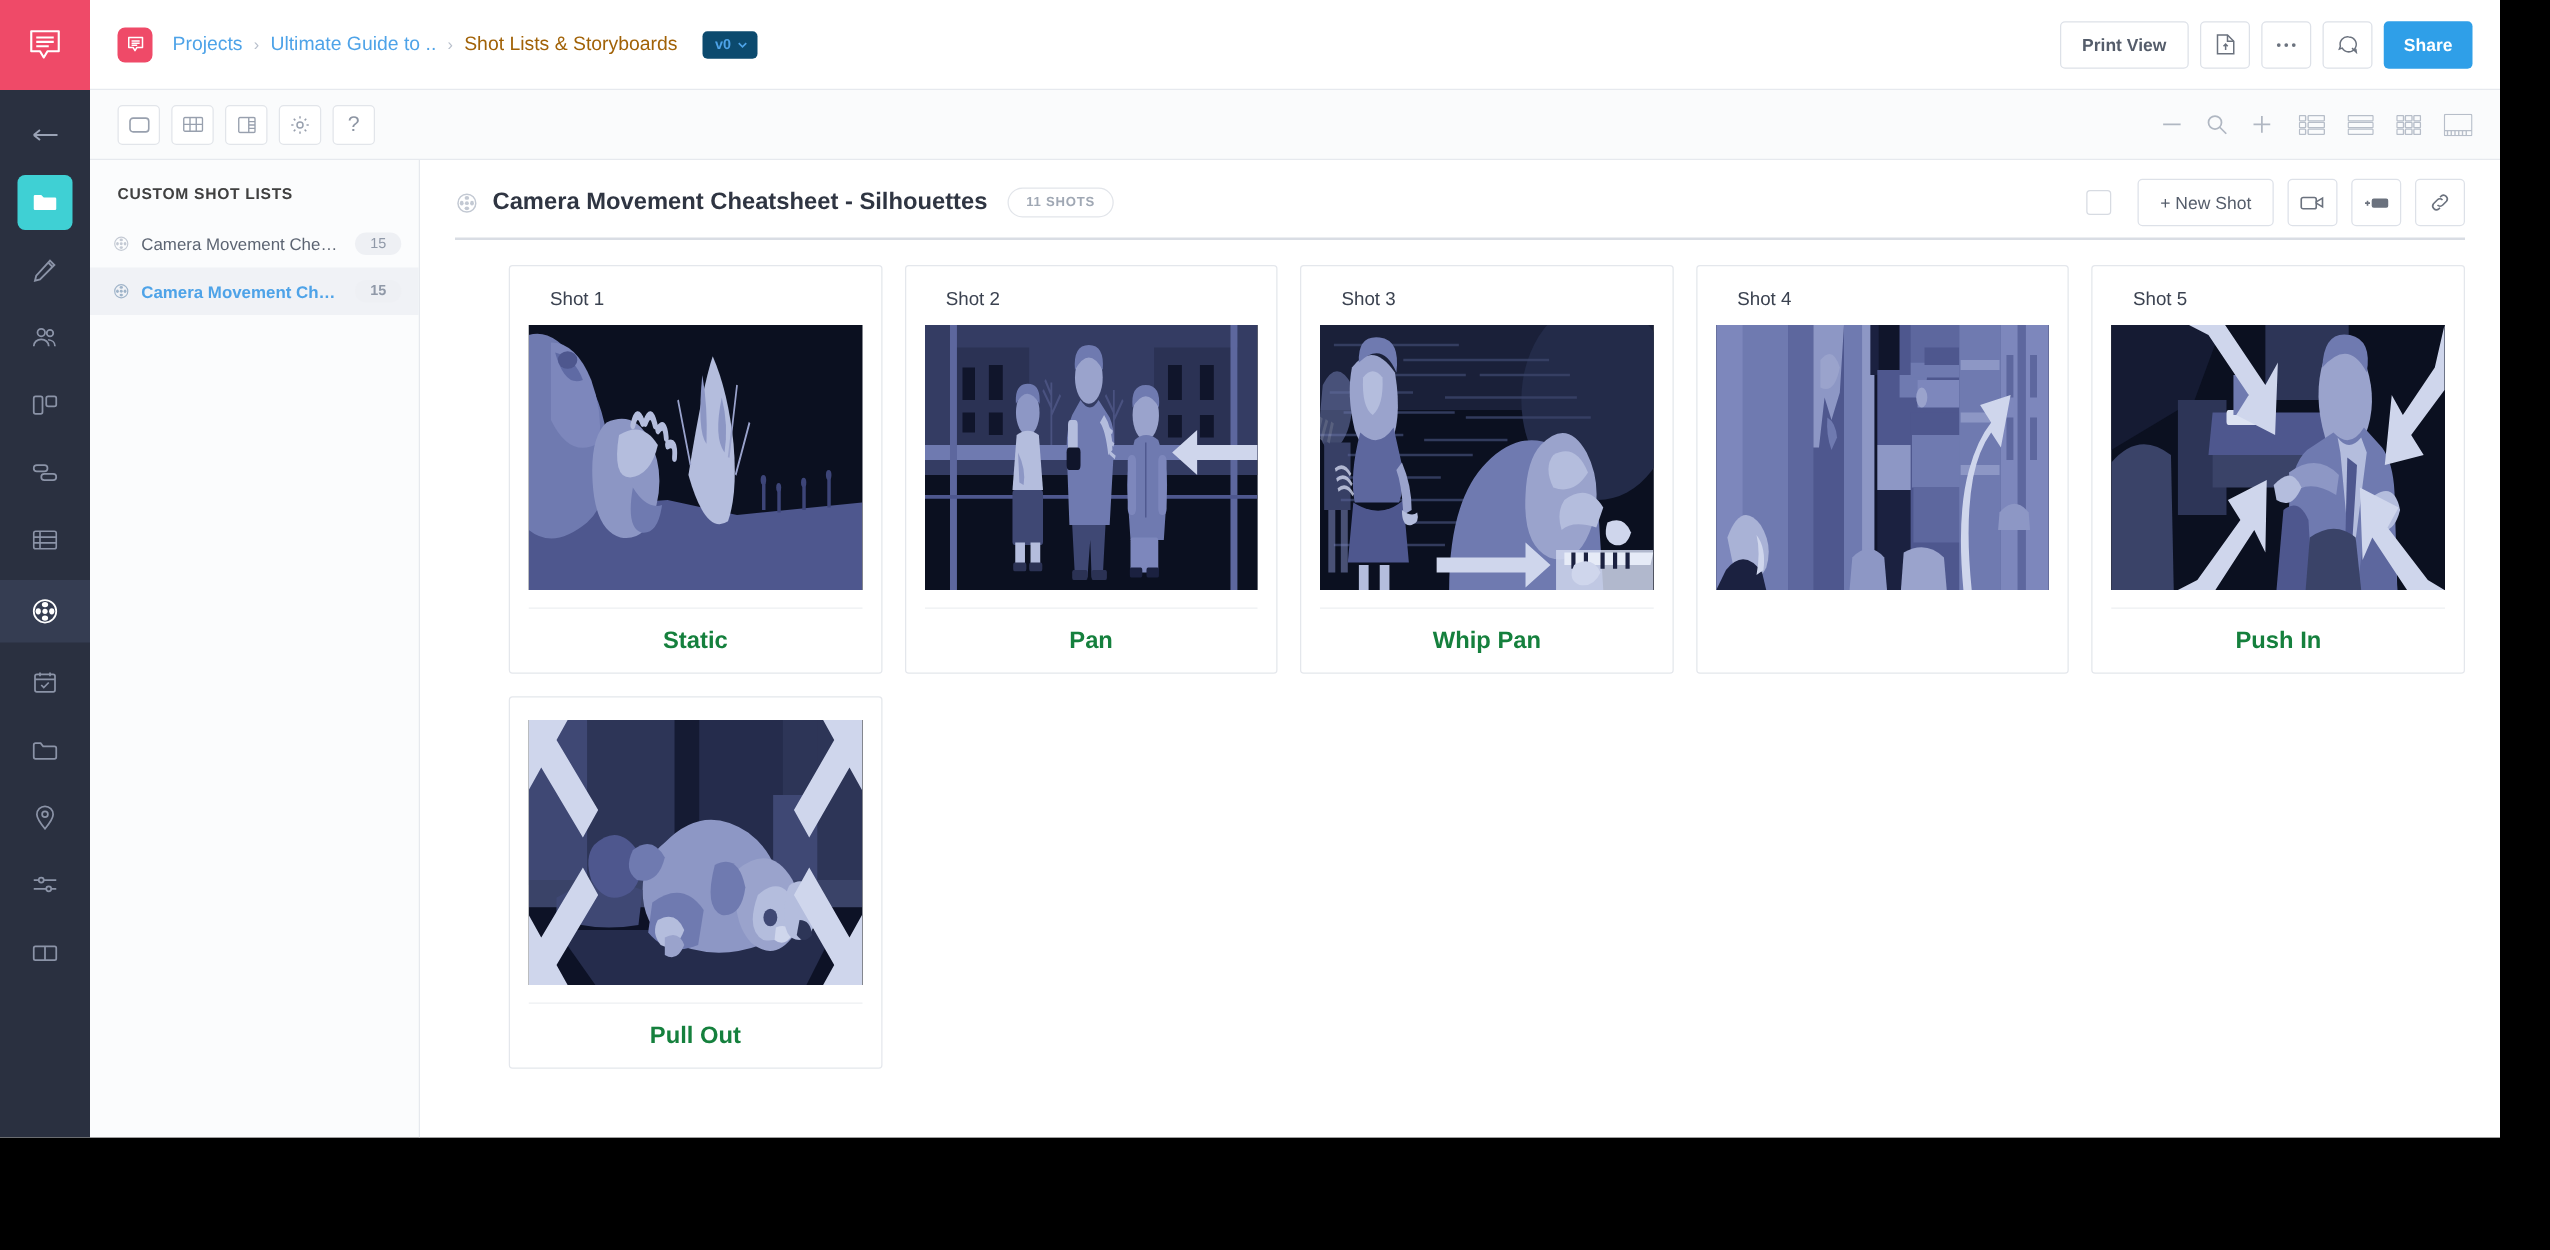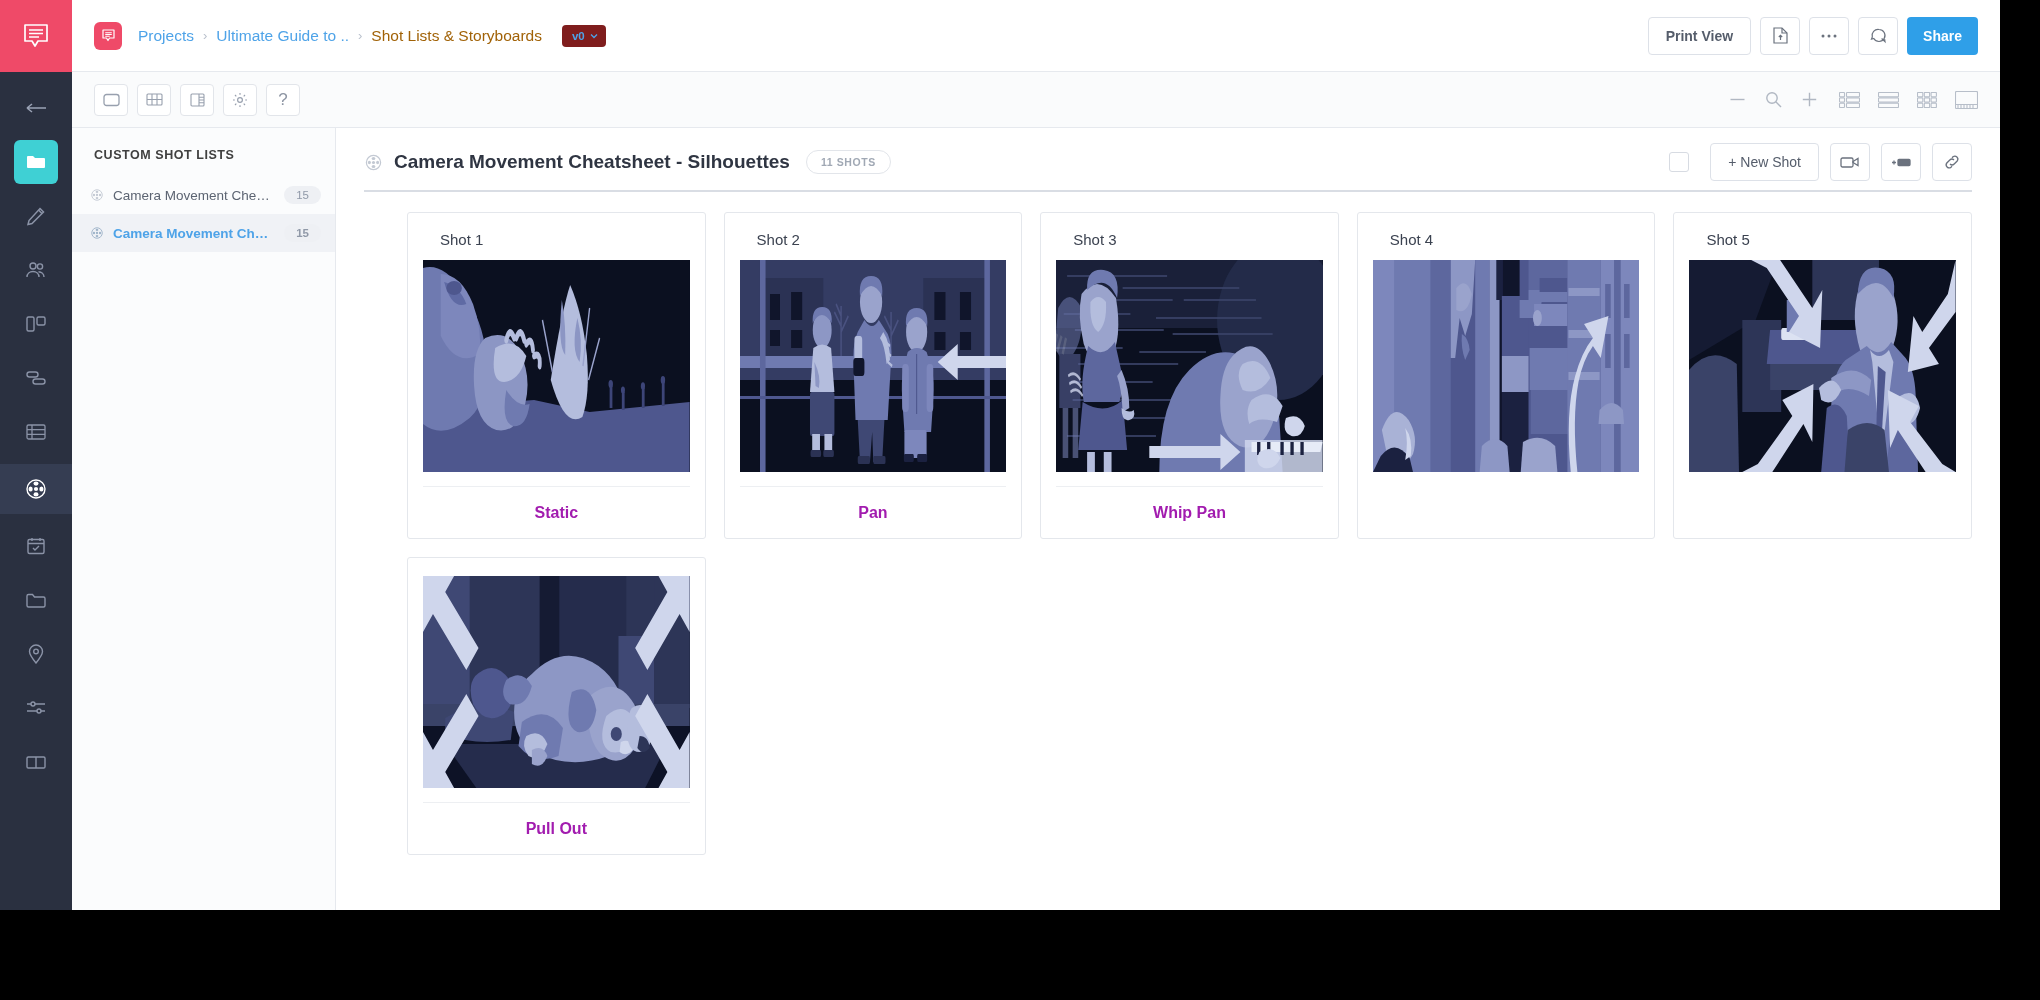--- a/index.html
+++ b/index.html
@@ -63,21 +63,21 @@
     background: #ef4a68;
     display: flex; align-items: center; justify-content: center;
     margin-right: 16px; flex: 0 0 auto;
   }
   .crumbs { display: flex; align-items: center; gap: 9px; font-size: 15.5px; }
   .crumb-link { color: #4ea3e8; text-decoration: none; white-space: nowrap; }
   .crumb-sep { color: #b9c0cc; font-size: 13px; }
   .crumb-current { color: #a16207; white-space: nowrap; }
   .ver-pill {
     margin-left: 11px;
-    background: #7f1d1d; color: #4ea3e8;
+    background: #0c4a6e; color: #4ea3e8;
     font-size: 11.5px; font-weight: bold;
     padding: 5px 8px 5px 10px; border-radius: 4px;
     display: flex; align-items: center; gap: 5px;
   }
   .topbar-right { margin-left: auto; display: flex; align-items: flex-end; gap: 9px; font-weight: bold; }
   .btn-outline {
     height: 38px; min-width: 38px;
     border: 1px solid #dde1e8; border-radius: 4px;
     background: #fff; color: #555d6b;
     font-size: 14px;
@@ -190,21 +190,21 @@
     width: 100%; height: 212px;
     background: #0b1020;
     position: relative; overflow: hidden;
   }
   .thumb svg { display: block; width: 100%; height: 100%; }
   .card-foot {
     margin-top: 14px;
     border-top: 1px solid #edeff2;
     height: 52px;
     display: flex; align-items: center; justify-content: center;
-    font-size: 16px; font-weight: bold; color: #a21caf;
+    font-size: 19px; font-weight: bold; color: #15803d;
   }
 </style>
 </head>
 <body>
 
 <div class="app">
 
   <div class="rail">
 
     <div class="rail-logo">
@@ -747,20 +747,21 @@
                 </g>
                 <path d="M286 170 q36-14 66 0 l8 42 h-80z" fill="#3a4368"></path>
                 <g fill="#cfd6ec">
                   <path d="M112 0 L164 0 L222 48 L240 30 L236 88 L180 72 L198 56 L140 8 Z"></path>
                   <path d="M480 0 L480 52 L432 88 L450 104 L394 112 L404 56 L420 72 L466 34 Z"></path>
                   <path d="M96 212 L150 212 L206 164 L222 182 L224 124 L168 140 L186 156 L124 204 Z"></path>
                   <path d="M480 212 L426 212 L376 170 L362 188 L358 130 L414 146 L398 162 L456 204 Z"></path>
                 </g>
               </svg>
             </div>
+            <div class="card-foot">Push In</div>
           </div>
 
           <div class="card">
             <div class="thumb">
               <svg viewBox="0 0 480 212" preserveAspectRatio="none">
                 <rect width="480" height="212" fill="#0b1020"></rect>
                 <rect x="0" y="0" width="480" height="132" fill="#2d3557"></rect>
                 <rect x="0" y="0" width="84" height="132" fill="#3f4874"></rect>
                 <rect x="210" y="0" width="36" height="132" fill="#151b33"></rect>
                 <rect x="246" y="0" width="120" height="120" fill="#252c4c"></rect>

